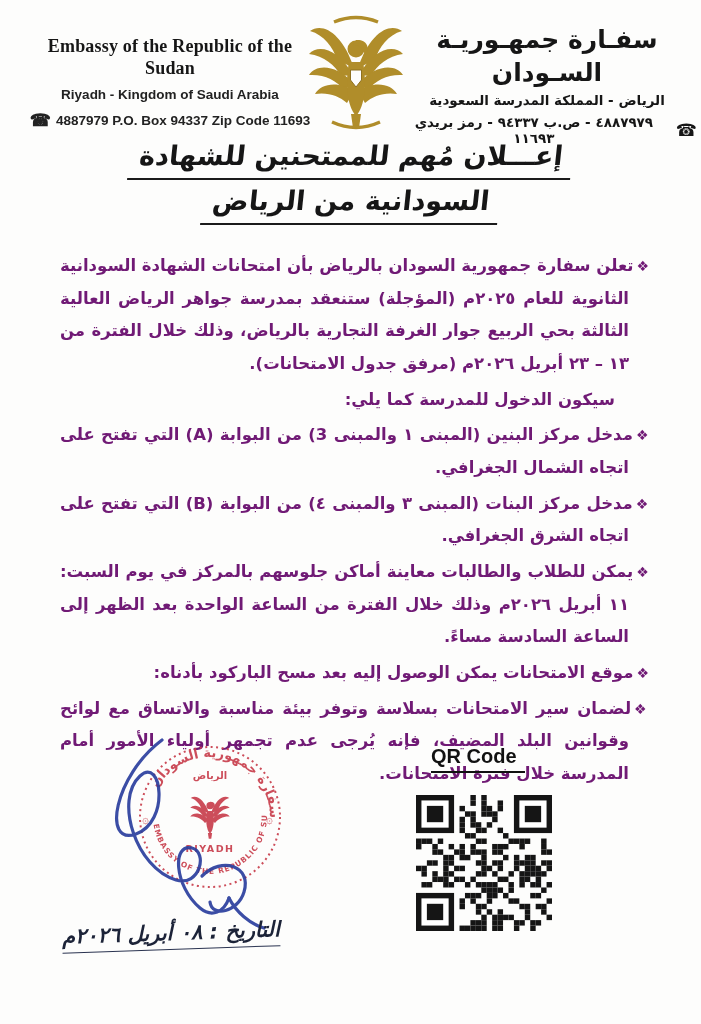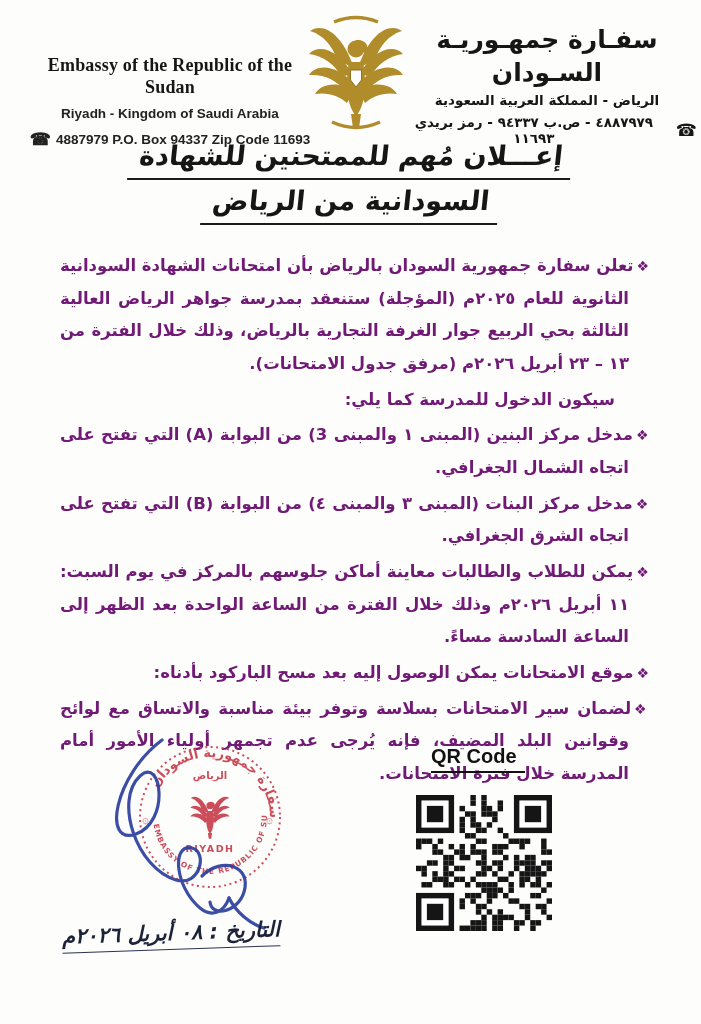--- a/index.html
+++ b/index.html
@@ -2,21 +2,21 @@
 <html lang="ar"><head>
 <meta charset="utf-8">
 <style>
   html,body{margin:0;padding:0;background:#e8e8e8;}
   .page{
     position:relative; width:701px; height:1024px; margin:0 auto;
     background:#fdfdfc; overflow:hidden;
     font-family:"DejaVu Sans",sans-serif; color:#161616;
   }
   
-  .h-en{position:absolute; left:26px; top:36px; width:288px; text-align:center;margin-top:19px;}
+  .h-en{position:absolute; left:26px; top:36px; width:288px; text-align:center;}
   .h-en .l1{font:bold 18px/1.2 "Liberation Serif",serif; letter-spacing:.2px;}
   .h-en .l2{font:bold 13.5px/1.2 "Liberation Sans",sans-serif; margin-top:8px; color:#222;}
   .h-en .l3{font:bold 13.5px/1.2 "Liberation Sans",sans-serif; margin-top:9px; color:#222;
             display:flex; align-items:center; justify-content:center; gap:5px;}
   .phone{font-size:17px; line-height:1;}
   .h-ar{position:absolute; right:4px; top:24px; width:300px; text-align:center; direction:rtl;}
   .h-ar .l1{font-weight:bold; font-size:25px; line-height:1.3;}
   .h-ar .l2{font-weight:bold; font-size:13.5px; margin-top:3px;}
   .h-ar .l3{font-weight:bold; font-size:13.5px; margin-top:6px;
             display:flex; align-items:center; justify-content:center; gap:5px; direction:rtl;}
@@ -87,21 +87,21 @@
     </g>
 
     <path d="M44.5 56 h11 v10 l-5.5 7 l-5.5 -7 Z" fill="#fdfdfc" stroke="#8f7120" stroke-width="1"></path>
 
     <path d="M28 8 Q50 -1 72 8" fill="none" stroke="#b08d2a" stroke-width="3.4"></path>
     <path d="M26 108 Q50 119 74 108" fill="none" stroke="#b08d2a" stroke-width="3.4"></path>
   </svg>
 
   <div class="h-ar">
     <div class="l1">سفـارة جمهـوريـة السـودان</div>
-    <div class="l2">الرياض - المملكة العربية السعودية</div>
+    <div class="l2">الرياض - المملكة المدرسة السعودية</div>
     <div class="l3">
       <span class="phone">☎</span>
       <span>٤٨٨٧٩٧٩ - ص.ب ٩٤٣٣٧ - رمز بريدي ١١٦٩٣</span>
     </div>
   </div>
 
   <div class="title">
     <div><span class="t-line">إعـــلان مُهم للممتحنين للشهادة</span></div>
     <div><span class="t-line">السودانية من الرياض</span></div>
   </div>

